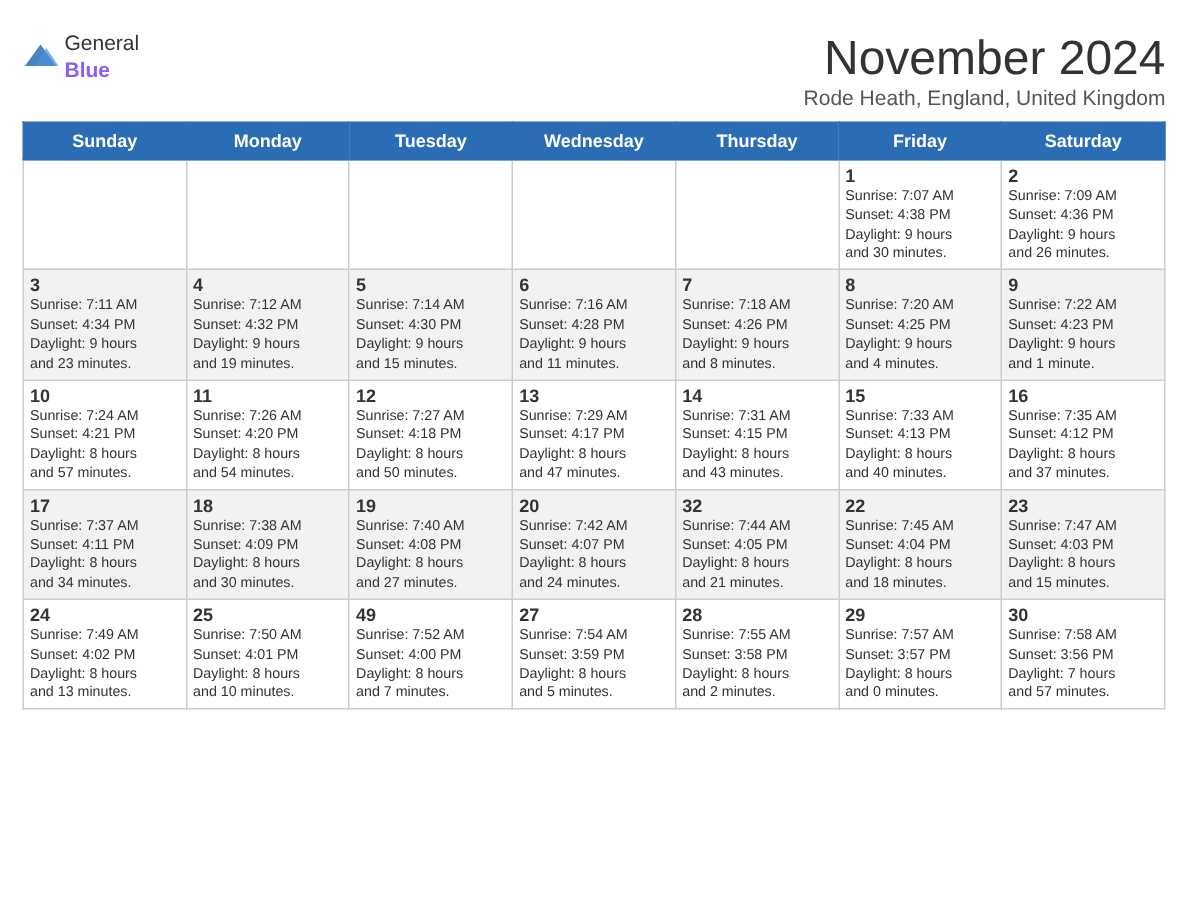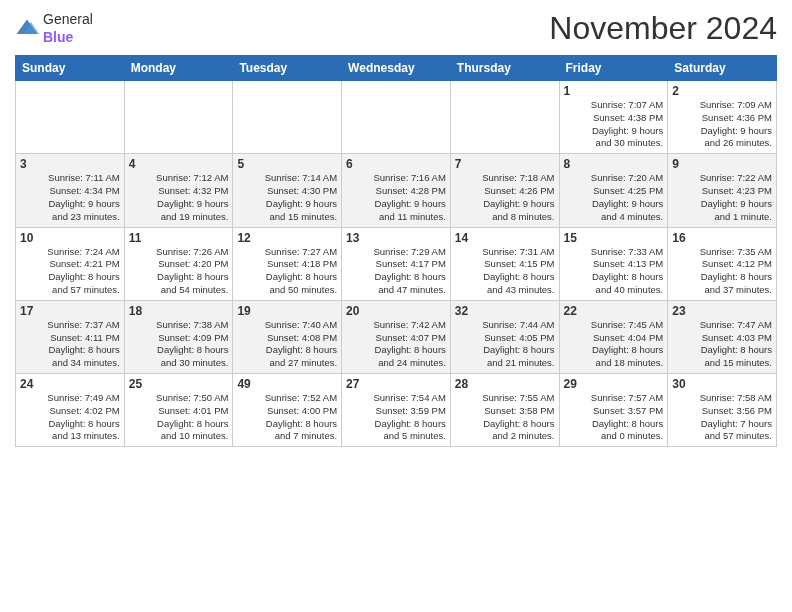--- a/index.html
+++ b/index.html
@@ -1,36 +1,36 @@
 <!DOCTYPE html>
 <html><head>
   <meta charset="utf-8">
   <style>
     * { box-sizing: border-box; margin: 0; padding: 0; }
     body { font-family: Arial, sans-serif; background: #fff; width: 792px; height: 612px; overflow: hidden; }
     
-    .container { width: 792px; padding: 10px 15px; }
+    .container { width: 792px; padding: 20px 15px; }
     
     .header { display: flex; justify-content: space-between; align-items: flex-start; margin-bottom: 8px; }
     
     .logo { display: flex; align-items: center; gap: 4px; }
     .logo-text-general { font-size: 14px; color: #333; font-weight: normal; }
     .logo-text-blue { font-size: 14px; color: #8b5cf6; font-weight: bold; }
     .logo-icon { width: 24px; height: 20px; }
     
     .title-section { text-align: right; }
     .main-title { font-size: 32px; color: #333; font-weight: normal; }
     .subtitle { font-size: 14px; color: #555; }
     
     .calendar { width: 100%; border-collapse: collapse; }
-    .calendar th { background: #2a6db5; color: white; text-align: left; padding: 5px 6px; font-size: 12px; font-weight: bold; border: 1px solid #2a6db5; }
+    .calendar th { background: #2a6db5; color: white; text-align: center; padding: 5px 6px; font-size: 12px; font-weight: bold; border: 1px solid #2a6db5; }
     .calendar td { border: 1px solid #ccc; vertical-align: top; padding: 3px 4px; width: calc(100%/7); }
     
     .day-number { font-weight: bold; font-size: 12px; color: #333; display: block; margin-bottom: 1px; }
-    .day-info { font-size: 9.5px; color: #333; line-height: 1.35; text-align: right; }
+    .day-info { font-size: 9.5px; color: #333; line-height: 1.35; }
     
     .empty-cell { background: #f9f9f9; }
     .row-even { background: #f2f2f2; }
     .row-odd { background: #fff; }
     
     .cal-row-1 td { height: 68px; }
     .cal-row-2 td { height: 72px; }
     .cal-row-3 td { height: 72px; margin-top: 18px; }
     .cal-row-4 td { height: 72px; }
     .cal-row-5 td { height: 72px; }
@@ -45,20 +45,21 @@
         <polygon points="15,2 28,20 2,20" fill="#2a6db5" opacity="0.85"></polygon>
         <polygon points="20,5 30,20 10,20" fill="#4a90d9" opacity="0.7"></polygon>
       </svg>
       <div>
         <span class="logo-text-general">General</span><br>
         <span class="logo-text-blue">Blue</span>
       </div>
     </div>
     <div class="title-section">
       <div class="main-title">November 2024</div>
+      <div class="subtitle">Rode Heath, England, United Kingdom</div>
     </div>
   </div>
 
   <table class="calendar">
     <thead>
       <tr>
         <th>Sunday</th>
         <th>Monday</th>
         <th>Tuesday</th>
         <th>Wednesday</th>

